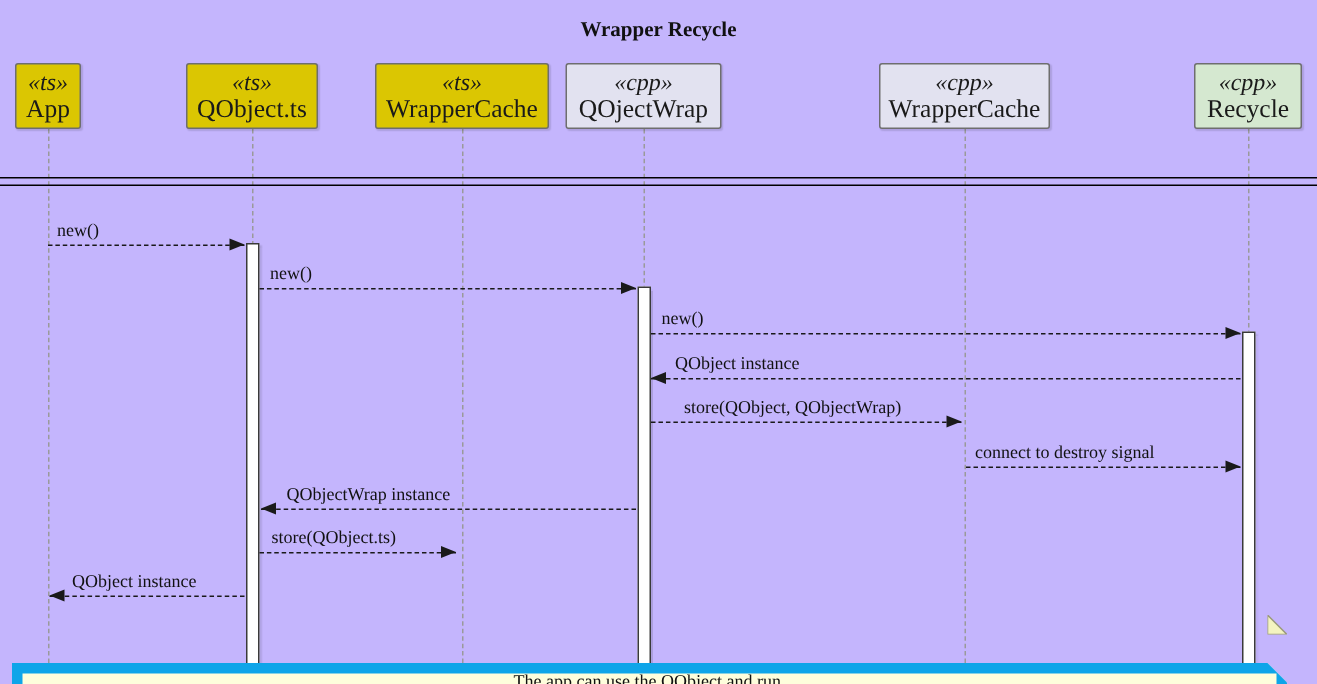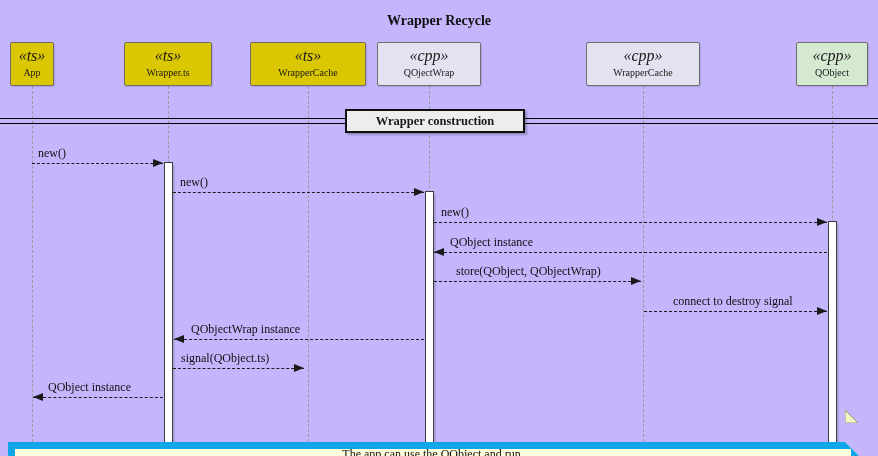--- a/index.html
+++ b/index.html
@@ -11,21 +11,21 @@
     position:absolute;left:0;top:13px;width:878px;text-align:center;
     font-size:14px;font-weight:bold;color:#111;
   }
   .lifeline{position:absolute;width:0;border-left:1px dashed #9a9a9a;}
   .pbox{
     position:absolute;top:42px;height:44px;border:1px solid #6e6e6e;border-radius:2px;
     box-sizing:border-box;display:flex;flex-direction:column;align-items:center;justify-content:center;
     box-shadow:1px 1px 1px rgba(0,0,0,0.12);
   }
   .pbox .stereo{font-size:16px;font-style:italic;line-height:16px;white-space:nowrap;}
-  .pbox .pname{font-size:10px;line-height:17px;white-space:nowrap;}
+  .pbox .pname{font-size:17px;line-height:17px;white-space:nowrap;}
   .divline{position:absolute;left:0;width:878px;height:0;border-top:1.5px solid #000;}
   .divider-box{
     position:absolute;left:345px;top:109px;width:180px;height:24px;box-sizing:border-box;
     background:#ededed;border:2px solid #0f0f0f;display:flex;align-items:center;justify-content:center;
     box-shadow:2px 2px 2px rgba(0,0,0,0.25);
   }
   .divider-box span{font-size:12.5px;font-weight:bold;white-space:nowrap;}
   .activation{
     position:absolute;width:9px;background:#ffffff;border:1px solid #3a3a3a;box-sizing:border-box;
     box-shadow:1.5px 1.5px 1px rgba(0,0,0,0.12);
@@ -58,48 +58,45 @@
       <div class="lifeline" style="left: 32px; top: 86px; height: 366px; border-left-color: rgb(154, 154, 154);"></div>
       <div class="lifeline" style="left: 168px; top: 86px; height: 366px; border-left-color: rgb(154, 154, 154);"></div>
       <div class="lifeline" style="left: 308px; top: 86px; height: 366px; border-left-color: rgb(154, 154, 154);"></div>
       <div class="lifeline" style="left: 429px; top: 86px; height: 366px; border-left-color: rgb(154, 154, 154);"></div>
       <div class="lifeline" style="left: 643px; top: 86px; height: 366px; border-left-color: rgb(154, 154, 154);"></div>
       <div class="lifeline" style="left: 832px; top: 86px; height: 366px; border-left-color: rgb(154, 154, 154);"></div>
     </div>
 
   <div class="divline" style="top:118px;"></div>
   <div class="divline" style="top:123px;"></div>
-  <div class="divider-box">
-    <span>Wrapper construction</span>
-  </div>
 
   <div id="participants">
       <div class="pbox" style="left: 10px; top: 42px; width: 44px; height: 44px; background: rgb(219, 198, 2); border-color: rgb(110, 110, 110);">
         <span class="stereo">«ts»</span>
         <span class="pname">App</span>
       </div>
       <div class="pbox" style="left: 124px; top: 42px; width: 88px; height: 44px; background: rgb(219, 198, 2); border-color: rgb(110, 110, 110);">
         <span class="stereo">«ts»</span>
-        <span class="pname">Wrapper.ts</span>
+        <span class="pname">QObject.ts</span>
       </div>
       <div class="pbox" style="left: 250px; top: 42px; width: 116px; height: 44px; background: rgb(219, 198, 2); border-color: rgb(110, 110, 110);">
         <span class="stereo">«ts»</span>
         <span class="pname">WrapperCache</span>
       </div>
       <div class="pbox" style="left: 377px; top: 42px; width: 104px; height: 44px; background: rgb(226, 226, 240); border-color: rgb(110, 110, 110);">
         <span class="stereo">«cpp»</span>
         <span class="pname">QOjectWrap</span>
       </div>
       <div class="pbox" style="left: 586px; top: 42px; width: 114px; height: 44px; background: rgb(226, 226, 240); border-color: rgb(110, 110, 110);">
         <span class="stereo">«cpp»</span>
         <span class="pname">WrapperCache</span>
       </div>
       <div class="pbox" style="left: 796px; top: 42px; width: 72px; height: 44px; background: rgb(213, 232, 208); border-color: rgb(110, 110, 110);">
         <span class="stereo">«cpp»</span>
-        <span class="pname">QObject</span>
+        <span class="pname">Recycle</span>
       </div>
     </div>
   <div id="activations">
       <div class="activation" style="left: 163.5px; top: 162px; height: 282px;"></div>
       <div class="activation" style="left: 424.5px; top: 191px; height: 253px;"></div>
       <div class="activation" style="left: 827.5px; top: 221px; height: 223px;"></div>
     </div>
   <div id="messages">
       <div class="msg-line" style="left: 32px; top: 163px; width: 131px; border-top-color: rgb(26, 26, 26);"></div>
       <div class="arrowhead right" style="left: 153px; top: 159px;"></div>
@@ -111,27 +108,27 @@
       <div class="arrowhead right" style="left: 817px; top: 218px;"></div>
       <div class="msg-label" style="left: 441px; top: 205px;">new()</div>
       <div class="msg-line" style="left: 434px; top: 252px; width: 393px; border-top-color: rgb(26, 26, 26);"></div>
       <div class="arrowhead left" style="left: 434px; top: 248px;"></div>
       <div class="msg-label" style="left: 450px; top: 235px;">QObject instance</div>
       <div class="msg-line" style="left: 434px; top: 281px; width: 207px; border-top-color: rgb(26, 26, 26);"></div>
       <div class="arrowhead right" style="left: 631px; top: 277px;"></div>
       <div class="msg-label" style="left: 456px; top: 264px;">store(QObject, QObjectWrap)</div>
       <div class="msg-line" style="left: 644px; top: 311px; width: 183px; border-top-color: rgb(26, 26, 26);"></div>
       <div class="arrowhead right" style="left: 817px; top: 307px;"></div>
-      <div class="msg-label" style="left: 650px; top: 294px; margin-left: 23px;">connect to destroy signal</div>
+      <div class="msg-label" style="left: 650px; top: 294px;">connect to destroy signal</div>
       <div class="msg-line" style="left: 174px; top: 339px; width: 250px; border-top-color: rgb(26, 26, 26);"></div>
       <div class="arrowhead left" style="left: 174px; top: 335px;"></div>
       <div class="msg-label" style="left: 191px; top: 322px;">QObjectWrap instance</div>
       <div class="msg-line" style="left: 173px; top: 368px; width: 131px; border-top-color: rgb(26, 26, 26);"></div>
       <div class="arrowhead right" style="left: 294px; top: 364px;"></div>
-      <div class="msg-label" style="left: 181px; top: 351px;">signal(QObject.ts)</div>
+      <div class="msg-label" style="left: 181px; top: 351px;">store(QObject.ts)</div>
       <div class="msg-line" style="left: 33px; top: 397px; width: 130px; border-top-color: rgb(26, 26, 26);"></div>
       <div class="arrowhead left" style="left: 33px; top: 393px;"></div>
       <div class="msg-label" style="left: 48px; top: 380px;">QObject instance</div>
     </div>
 
   <div class="note">
     <span>The app can use the QObject and run.</span>
   </div>
   <svg class="note-fold" width="13" height="13" viewBox="0 0 13 13">
     <path d="M0,0 L13,13 L0,13 Z" fill="#f4f4c0" stroke="#99997a" stroke-width="1"></path>

